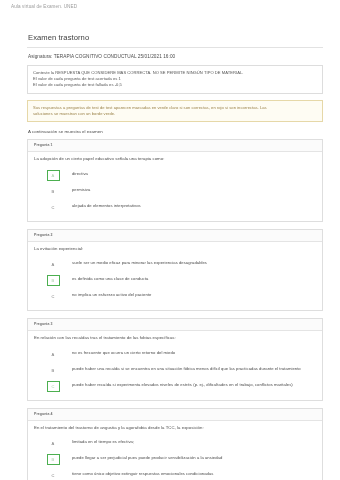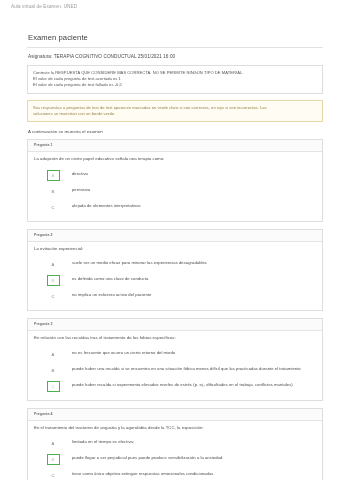--- a/index.html
+++ b/index.html
@@ -175,21 +175,21 @@
 <body>
 
 <div id="page">
 
   <div class="site-header">
     <div class="brand">Aula virtual de Examen. UNED</div>
   </div>
 
   <div class="content">
 
-    <div class="page-title">Examen paciente</div>
+    <div class="page-title">Examen trastorno</div>
     <div class="title-rule"></div>
 
     <div class="subject-line">Asignatura: TERAPIA COGNITIVO CONDUCTUAL 25/01/2021 16:00</div>
 
     <div class="info-box">
       <div class="line">Conteste la RESPUESTA QUE CONSIDERE MÁS CORRECTA. NO SE PERMITE NINGÚN TIPO DE MATERIAL.</div>
       <div class="line">El valor de cada pregunta de test acertada es 1</div>
       <div class="line">El valor de cada pregunta de test fallada es -0,5</div>
     </div>
 

